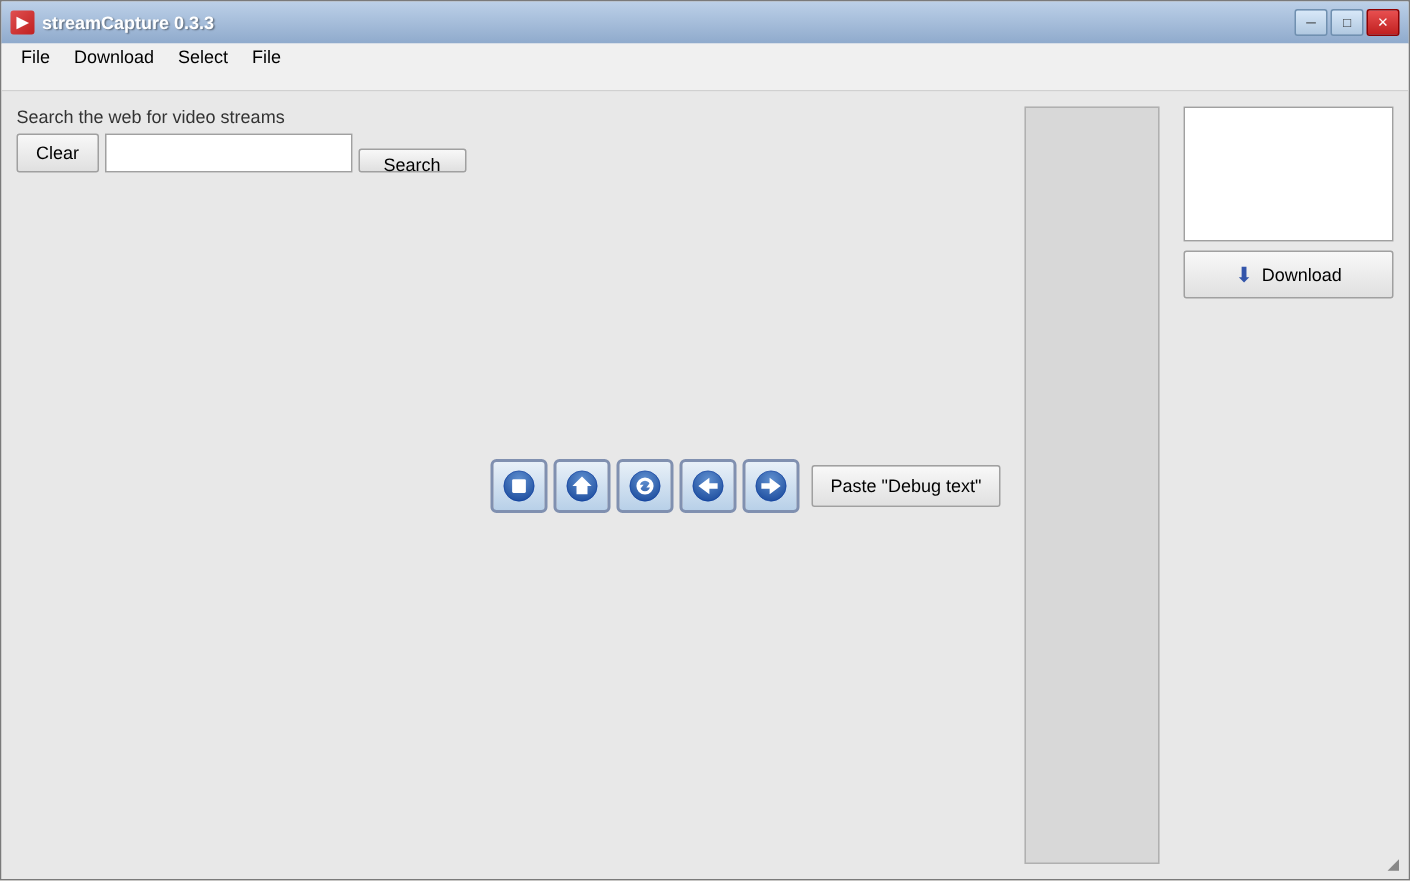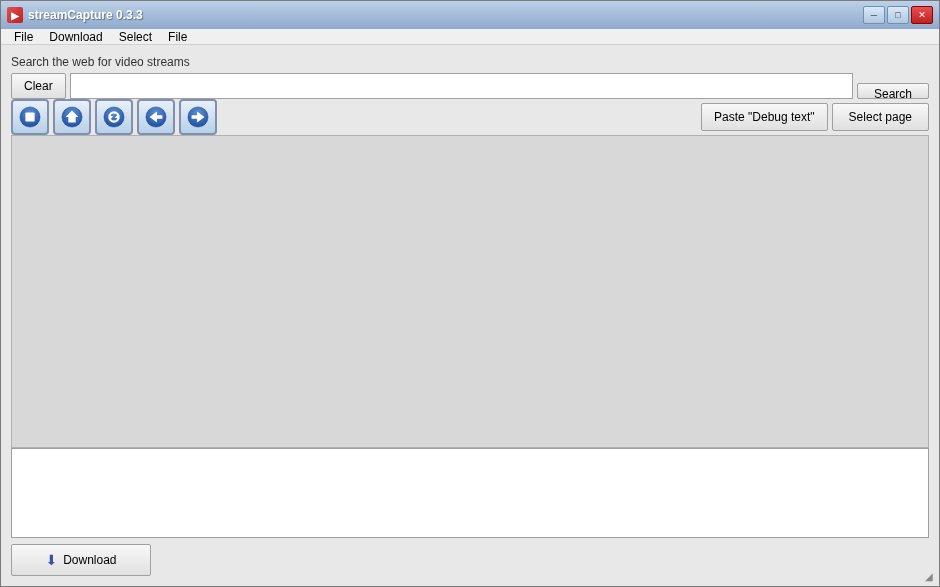--- a/index.html
+++ b/index.html
@@ -75,43 +75,41 @@
 
     .title-btn.close {
       background: linear-gradient(to bottom, #e85050, #c02020);
       border-color: #900000;
       color: white;
     }
 
     
     .menu-bar {
       background: #f0f0f0;
-      height: 16px;
-      display: flex;
-      align-items: center;
+      height: 32px;
+      display: flex;
       padding: 0 5px;
       border-bottom: 1px solid #d0d0d0;
       flex-shrink: 0;
     }
 
     .menu-item {
       padding: 2px 8px;
       cursor: pointer;
       font-size: 12px;
       color: #000;
     }
 
     
     .content {
       flex: 1;
       background: #e8e8e8;
       padding: 10px;
       display: flex;
-      flex-direction: column;
-      gap: 0;
+      gap: 16px;
     }
 
     
     .search-label {
       font-size: 12px;
       color: #333;
       margin-bottom: 4px;
     }
 
     .search-row {
@@ -357,21 +355,20 @@
             </radialGradient>
           </defs>
           <circle cx="12" cy="12" r="11" fill="url(#bg5)" stroke="#1040a0" stroke-width="0.5"></circle>
           <polygon points="19,12 11,6 11,10 5,10 5,14 11,14 11,18" fill="white"></polygon>
         </svg>
       </button>
 
       <div class="toolbar-spacer"></div>
 
       <button class="paste-btn">Paste "Debug text"</button>
-      <button class="select-page-btn">Select page</button>
     </div>
 
     <div class="browser-area"></div>
 
     <div class="bottom-section">
       <div class="log-area"></div>
       <button class="download-btn">
         <span class="download-arrow">⬇</span>
         <span>Download</span>
       </button>

